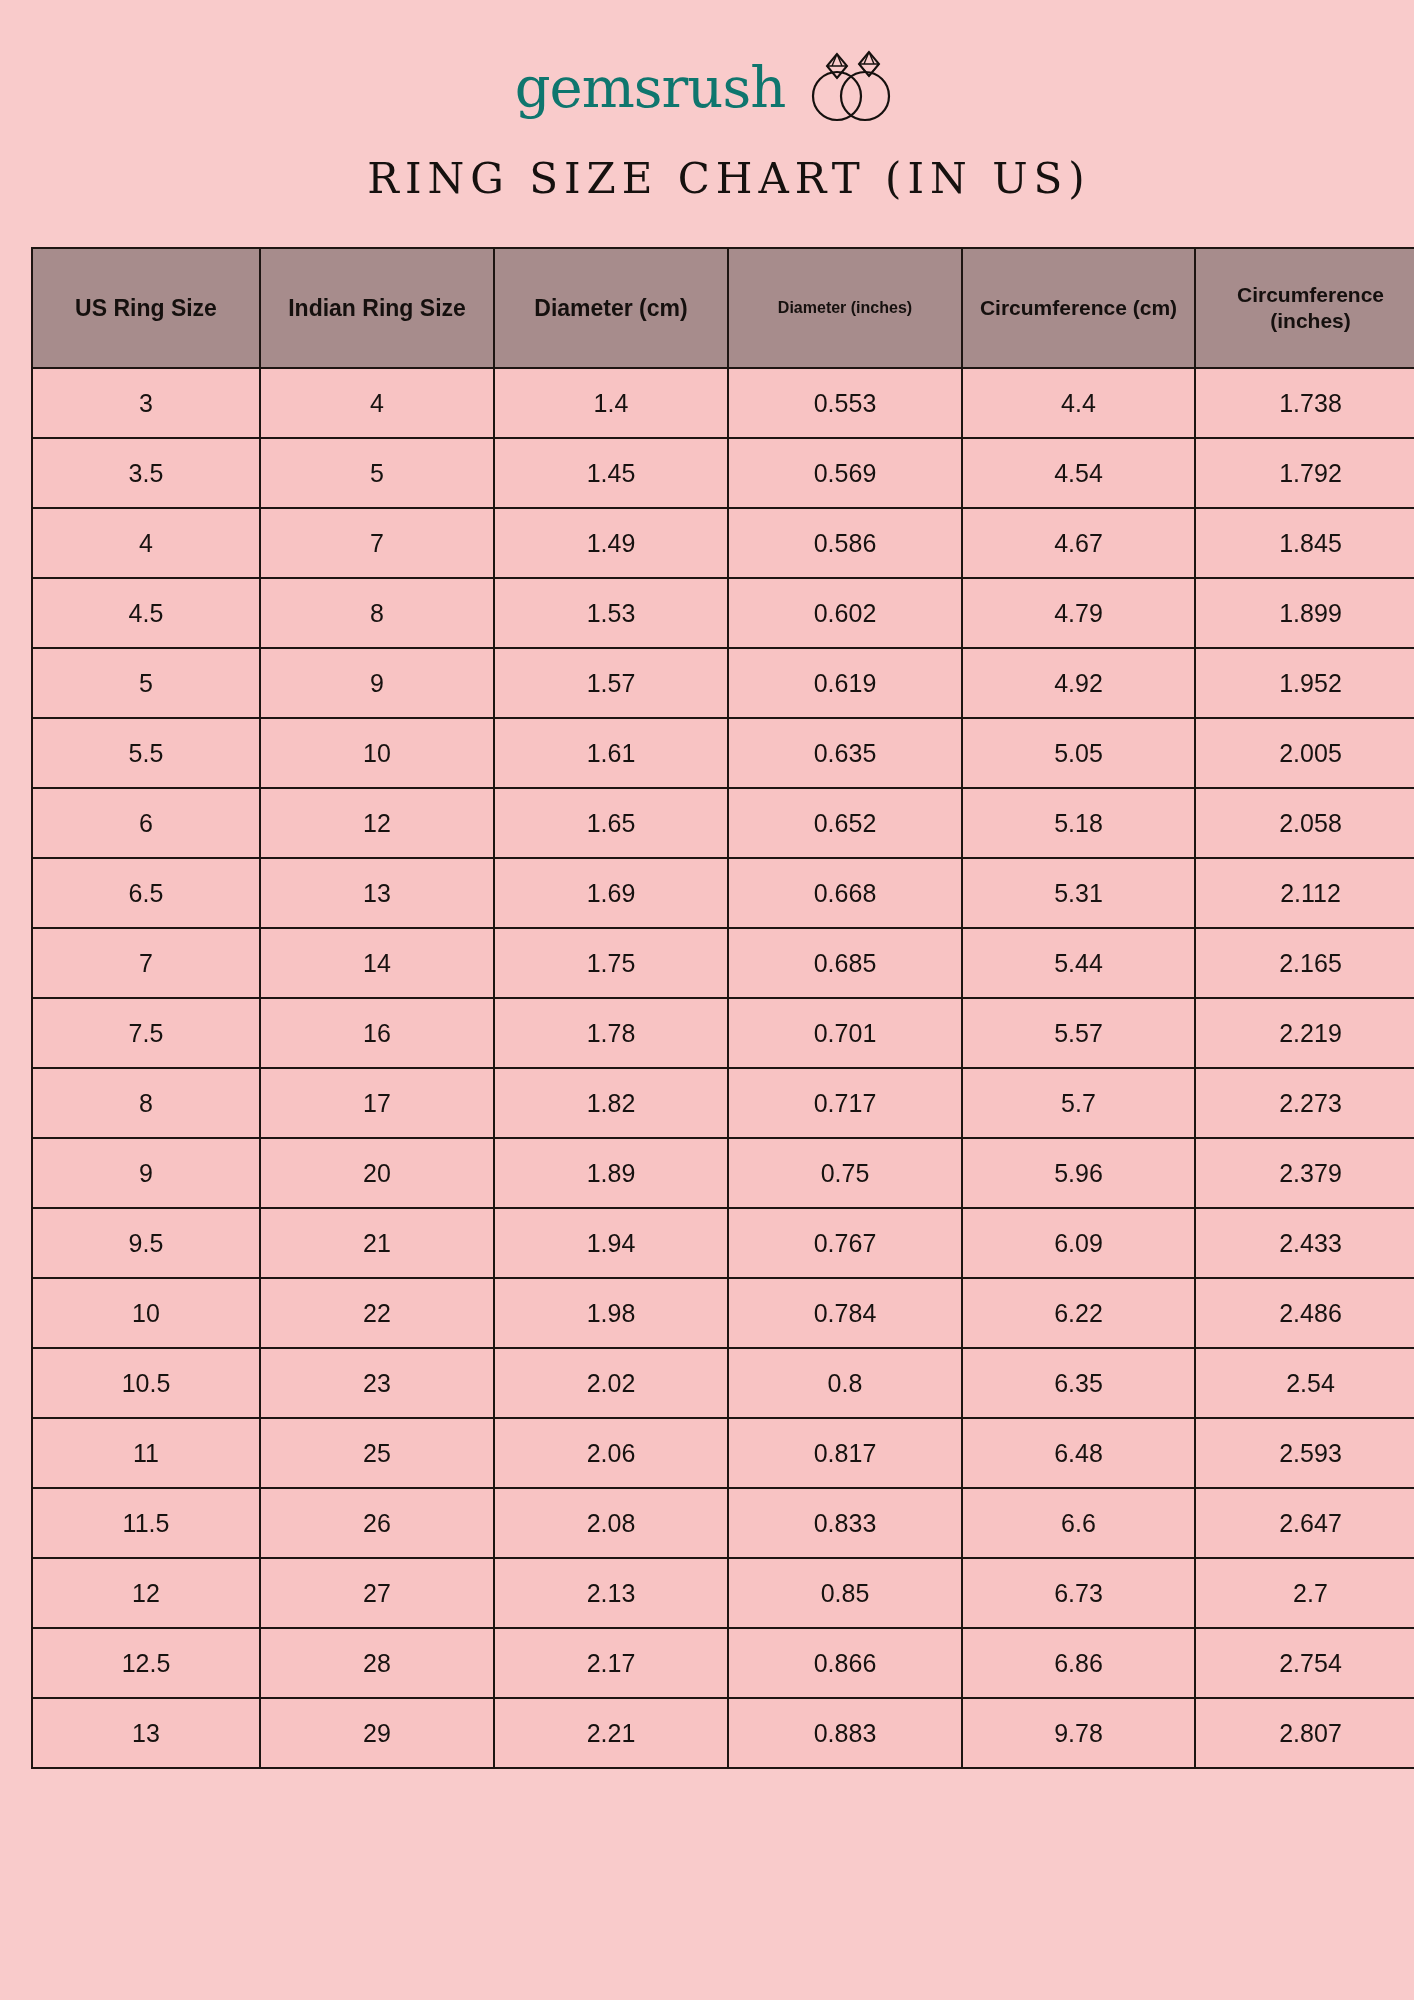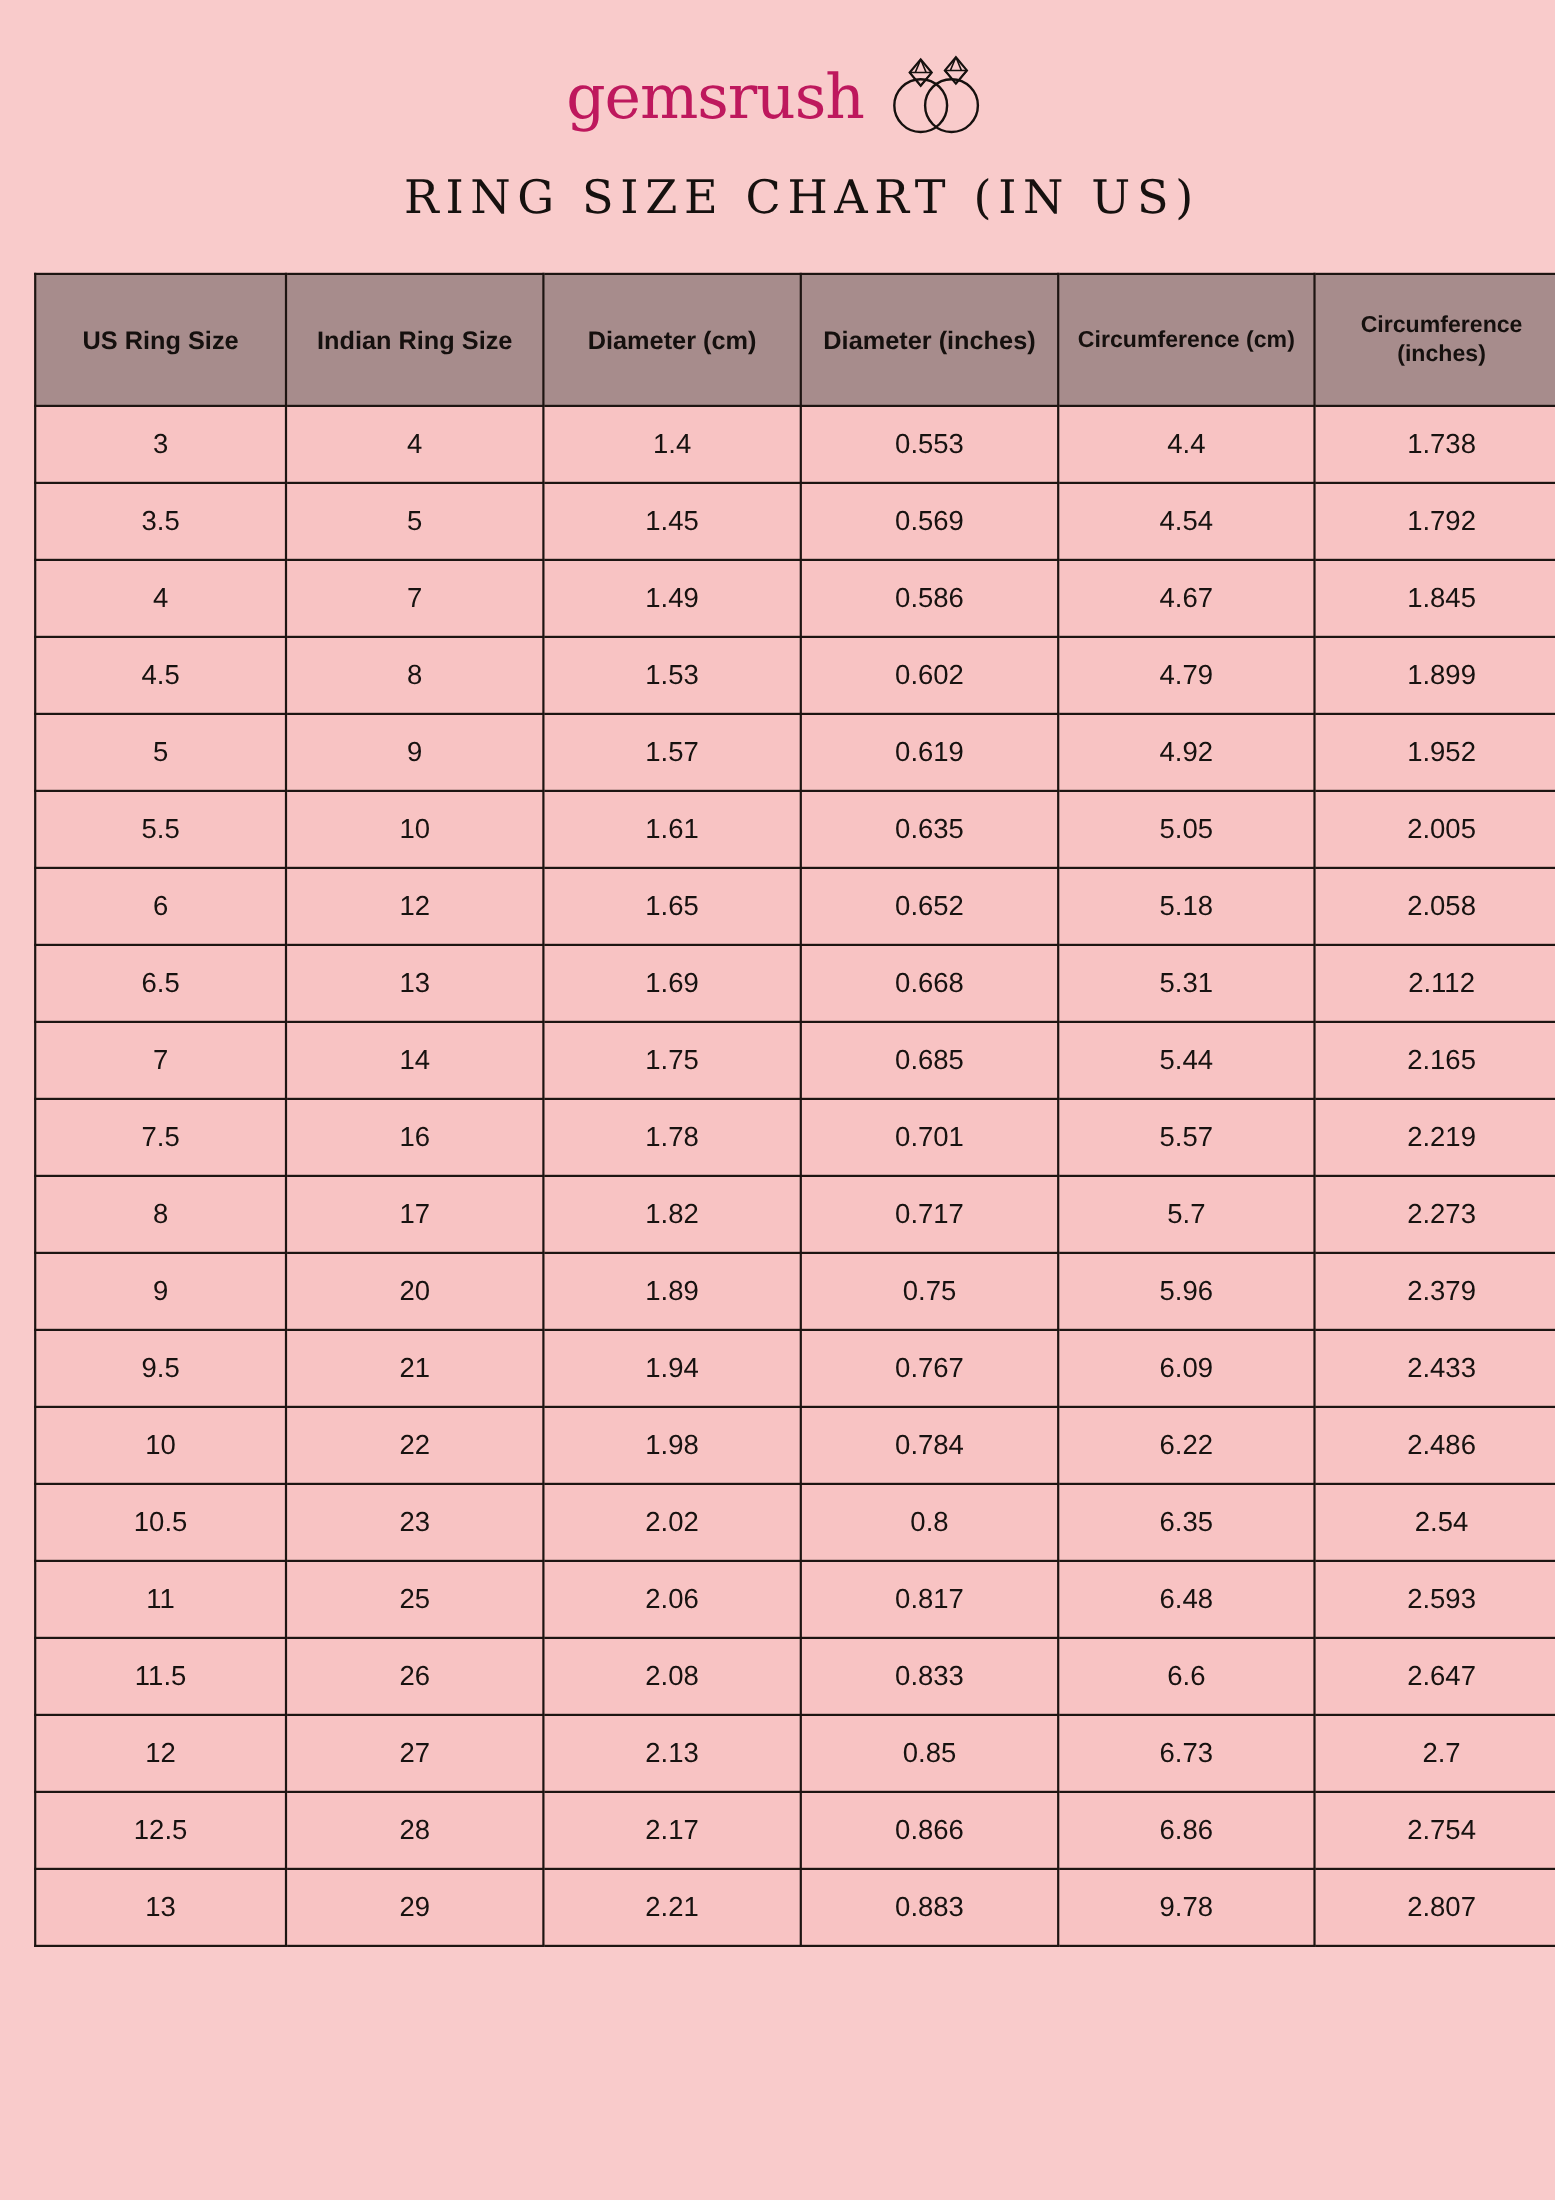--- a/index.html
+++ b/index.html
@@ -25,21 +25,21 @@
     display: flex;
     align-items: center;
     justify-content: center;
     gap: 18px;
     padding-top: 48px;
   }
   .brand-name {
     font-family: "DejaVu Serif", serif;
     font-size: 56px;
     letter-spacing: -1px;
-    color: #be185d;
+    color: #0f766e;
     line-height: 1;
     font-weight: 400;
   }
   .rings-icon {
     display: block;
   }
   .chart-title {
     text-align: center;
     margin-top: 26px;
     font-family: "DejaVu Serif", serif;
@@ -70,21 +70,21 @@
   table.ring-table thead th {
     background: #a78c8c;
     color: #15100e;
     font-weight: bold;
     padding: 16px 6px;
     height: 86px;
     line-height: 1.22;
   }
   th.h-us, th.h-indian { font-size: 23px; }
   th.h-dia-cm { font-size: 23px; }
-  th.h-dia-in { font-size: 23px; }
+  th.h-dia-in { font-size: 16px; }
   th.h-cir-cm, th.h-cir-in { font-size: 21px; }
 
   table.ring-table tbody td {
     background: #f8c3c3;
     color: #171210;
     font-size: 25px;
     padding: 11px 4px;
     height: 46px;
     font-weight: 400;
   }

